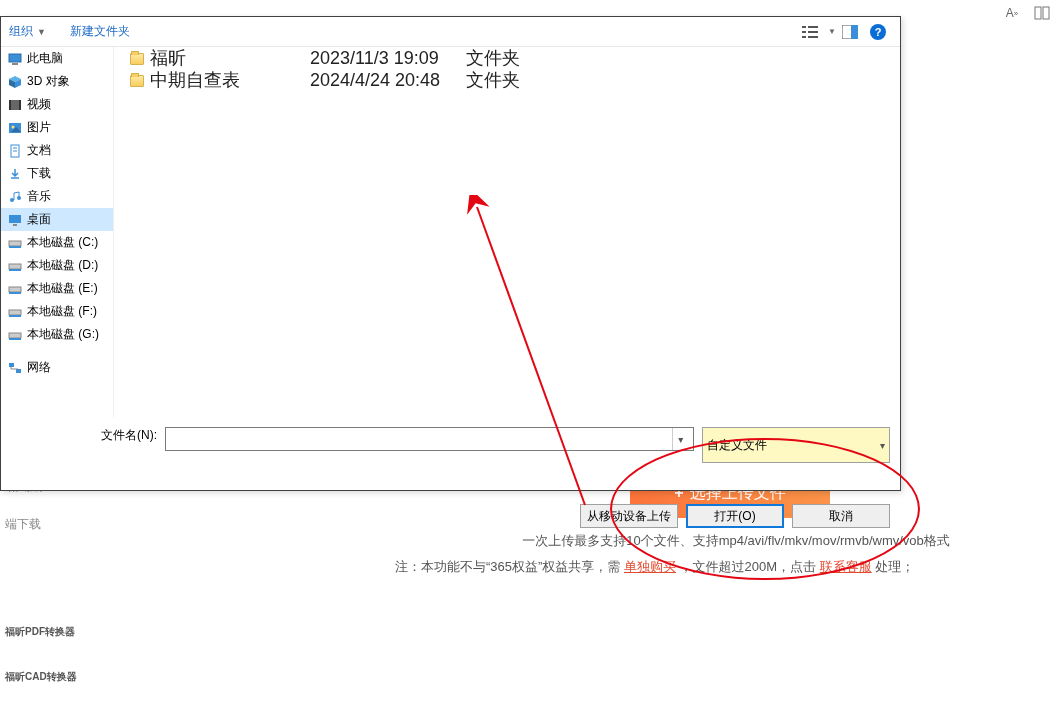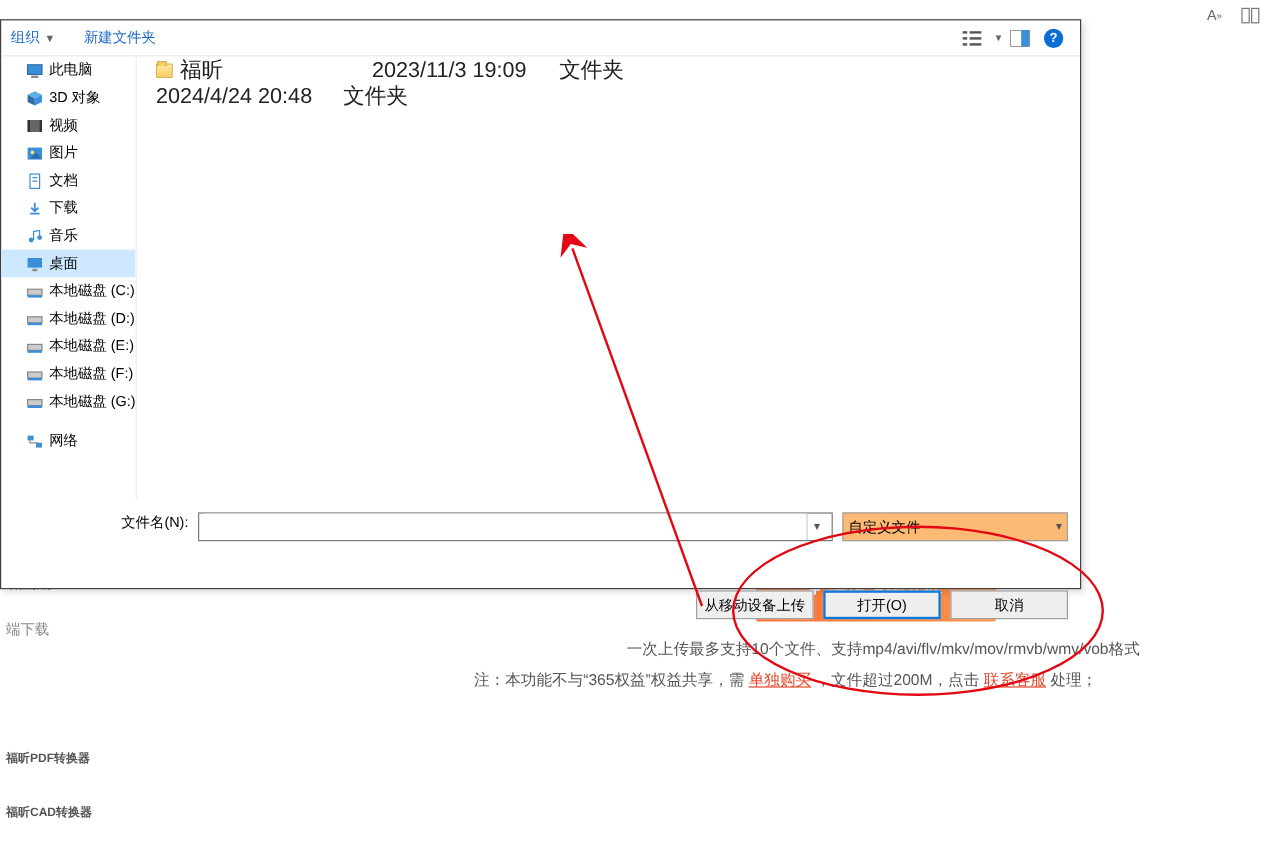--- a/index.html
+++ b/index.html
@@ -8,21 +8,21 @@
 .dialog { position: absolute; left: 0; top: 16px; width: 901px; height: 475px; background: #fff; border: 1px solid #404040; box-shadow: 2px 2px 6px rgba(0,0,0,0.15); }
 
 .toolbar { height: 30px; display: flex; align-items: center; padding: 0 8px; border-bottom: 1px solid #e8e8e8; font-size: 12px; color: #1e6bc6; }
 .toolbar .org { color: #1e6bc6; }
 .toolbar .arrow { color: #666; margin-left: 4px; font-size: 9px;}
 .toolbar .spacer { flex: 1; }
 .toolbar .icon-btn { width: 24px; height: 24px; display: flex; align-items: center; justify-content: center; margin: 0 2px; color: #555; }
 
 .main { display: flex; height: 370px; }
 .sidebar { width: 112px; overflow: hidden; font-size: 12px; }
-.sidebar .item { display: flex; align-items: center; height: 23px; padding-left: 20px; gap: 4px; cursor: default; }
+.sidebar .item { display: flex; align-items: center; height: 23px; padding-left: 6px; gap: 4px; cursor: default; }
 .sidebar .item.selected { background: #cde8ff; }
 .sidebar .item .ic { width: 16px; height: 16px; display: flex; align-items: center; justify-content: center; }
 
 .filelist { flex: 1; border-left: 1px solid #eee; }
 .filelist .header-row { display: flex; height: 28px; align-items: center; font-size: 12px; color: #333; border-bottom: 1px solid #eee; }
 .filelist .header-row > div { padding-left: 16px; }
 .filelist .col-name { width: 180px; }
 .filelist .col-date { width: 156px; }
 .filelist .col-type { width: 120px; }
 .filelist .col-size { width: 80px; }
@@ -30,21 +30,21 @@
 .filelist .row { display: flex; height: 22px; align-items: center; font-size: 18px; color: #222; }
 .filelist .row > div { padding-left: 16px; }
 .filelist .row .ic { display:inline-block; width:14px; height:12px; background: linear-gradient(#ffe9a6,#f7ce5f); border:1px solid #d6b24f; border-radius:1px; margin-right:6px; vertical-align:-1px; position: relative;}
 .filelist .row .ic::before{content:""; position:absolute; top:-3px; left:0; width:6px; height:3px; background:#f7ce5f; border:1px solid #d6b24f; border-bottom:none;}
 
 .bottom { padding: 6px 10px 10px; }
 .filename-row { display: flex; gap: 8px; margin-bottom: 24px; margin-top: 4px;}
 .filename-label { font-size: 12px; text-align: right; width: 146px;}
 .filename-input { flex: 1; height: 24px; border: 1px solid #7a7a7a; font-size: 12px; padding: 0 4px; position: relative; }
 .filename-input-inner { width: 100%; height: 100%; border: none; outline: none; font-size: 12px;}
-.filetype { width: 188px; height: 24px; border: 1px solid #a0a0a0; font-size: 12px; padding: 0 4px; display: flex; align-items: center; justify-content: space-between; background: #fdba74; gap: 48px;}
+.filetype { width: 188px; height: 36px; border: 1px solid #a0a0a0; font-size: 12px; padding: 0 4px; display: flex; align-items: center; justify-content: space-between; background: #fef9c3; gap: 48px;}
 .filetype .drop{font-size:10px; color:#555;}
 
 .btn-row { display: flex; justify-content: flex-end; gap: 8px; margin-top: 41px; }
 .dlg-btn { min-width: 98px; height: 24px; border: 1px solid #a0a0a0; background: #efefef; font-size: 12px; display: flex; align-items: center; justify-content: center; }
 .dlg-btn.primary { border: 2px solid #1079d8; }
 
 .page-behind { position: absolute; left: 0; top: 0; width: 1058px; height: 706px; background: #fff; }
 .page-behind .right-icons { position: absolute; top: 3px; right: 6px; display: flex; gap: 10px; color: #666; font-size: 14px;}
 .page-behind .right-icons span{ display:inline-flex; align-items:center; justify-content:center; width:20px; height:20px;}
 
@@ -265,20 +265,21 @@
 
     <div class="filelist">
       <div class="row">
         <div class="col-name"><span class="ic"></span><span>福昕</span></div>
         <div class="col-date">2023/11/3 19:09</div>
         <div class="col-type">文件夹</div>
         <div class="col-size"></div>
         <div class="col-tag"></div>
       </div>
       <div class="row">
+        <div class="col-name"><span class="ic"></span><span>中期自查表</span></div>
         <div class="col-date">2024/4/24 20:48</div>
         <div class="col-type">文件夹</div>
         <div class="col-size"></div>
         <div class="col-tag"></div>
       </div>
     </div>
   </div>
 
   <div class="bottom">
     <div class="filename-row">

